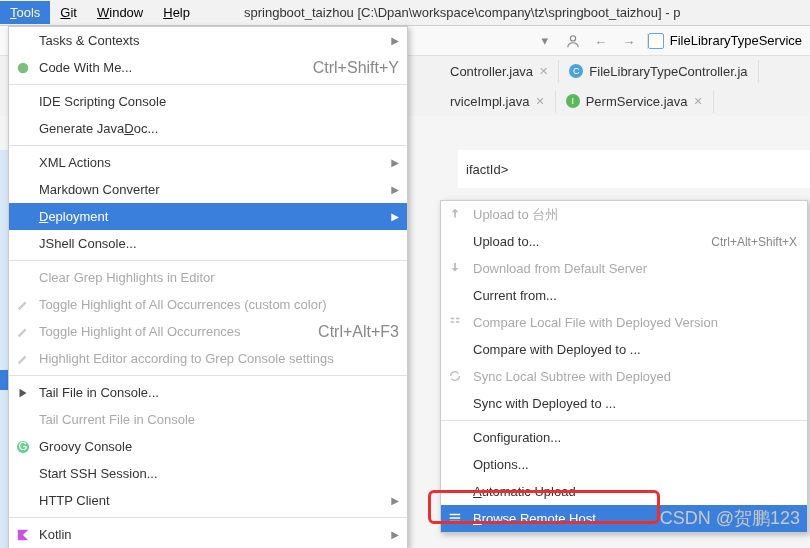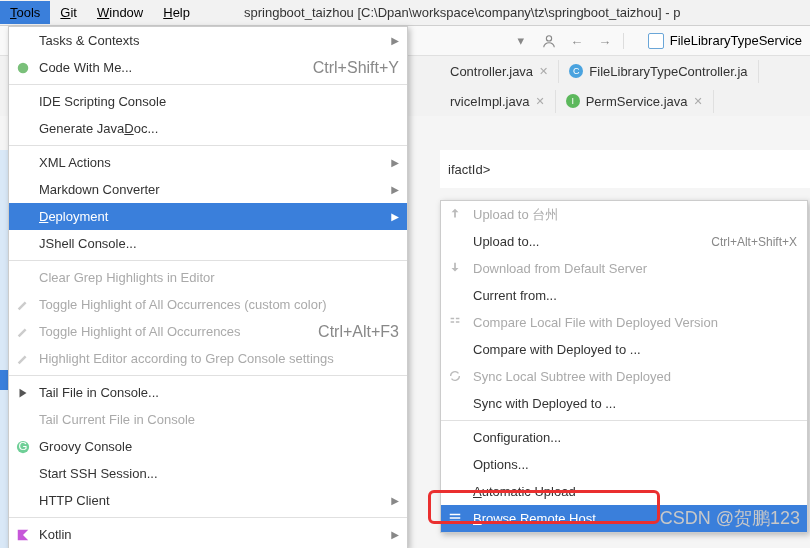--- a/index.html
+++ b/index.html
@@ -1,37 +1,37 @@
 <!DOCTYPE html>
 <html><head>
 <meta charset="utf-8">
 <style>
 * { margin: 0; padding: 0; box-sizing: border-box; font-family: "Segoe UI", Arial, sans-serif; font-size: 13px; }
 body { background: #f5f5f5; width: 810px; height: 548px; overflow: hidden; position: relative; }
 
 .menubar { height: 26px; background: #f2f2f2; display: flex; align-items: center; border-bottom: 1px solid #d0d0d0; }
 .menubar-item { padding: 4px 10px; cursor: pointer; }
-.menubar-item.active { background: #3a7fdb; color: #000000; }
+.menubar-item.active { background: #3a7fdb; color: #fef9c3; }
 .menubar-item .ul { text-decoration: underline; }
 .title-path { margin-left: 44px; color: #333; white-space: nowrap; }
 
 .toolbar { height: 30px; background: #f9f9f9; border-bottom: 1px solid #e0e0e0; display: flex; align-items: center; justify-content: flex-end; padding-right: 8px; gap: 8px; }
 .toolbar-icon { width: 20px; height: 20px; display: flex; align-items: center; justify-content: center; color: #888; }
-.toolbar-search { display: flex; align-items: flex-start; gap: 6px; border-left: 1px solid #ddd; padding-left: 24px; }
+.toolbar-search { display: flex; align-items: flex-start; gap: 6px; border-left: 1px solid #ddd; padding-left: 0; }
 .toolbar-file-icon { width: 16px; height: 16px; background: #fff; border: 1px solid #6aa6d8; border-radius: 2px; display: inline-block; }
 
 .tabs-area { background: #f2f2f2; }
 .tabrow { display: flex; align-items: center; height: 30px; padding-left: 440px; }
 .tab { display: flex; align-items: center; gap: 6px; padding: 4px 10px; border-right: 1px solid #e0e0e0; color: #333; }
 .tab .close { color: #aaa; font-size: 11px; }
 .tab-icon { width: 14px; height: 14px; border-radius: 50%; display: flex; align-items: center; justify-content: center; font-size: 9px; color: #fff; }
 .ic-c { background: #4aa3df; }
 .ic-i { background: #5cb85c; }
 
-.editor { position: absolute; left: 440px; top: 150px; right: 0; padding: 10px 8px; font-family: "Consolas", monospace; font-size: 15px; color: #333; background: #fff; }
+.editor { position: absolute; left: 458px; top: 150px; right: 0; padding: 10px 8px; font-family: "Consolas", monospace; font-size: 15px; color: #333; background: #fff; }
 .editor .tag { color: #333; }
 .editor-gutter { position: absolute; left: 0; top: 150px; width: 12px; background: #d9e8f7; height: 398px; }
 .editor-gutter.highlight { position: absolute; left: 0; top: 370px; width: 12px; height: 20px; background: #3a7fdb; }
 
 .main-menu { position: absolute; left: 8px; top: 26px; width: 400px; background: #fff; box-shadow: 2px 2px 6px rgba(0,0,0,0.25); border: 1px solid #ccc; }
 .menu-item { display: flex; align-items: center; height: 27px; padding: 0 8px 0 30px; position: relative; color: #333; }
 .menu-item.highlighted { background: #3a7fdb; color: #fff; }
 .menu-item.disabled { color: #aaa; }
 .menu-item .arrow { margin-left: auto; color: #888; font-size: 10px; }
 .menu-item.highlighted .arrow { color: #fff; }

